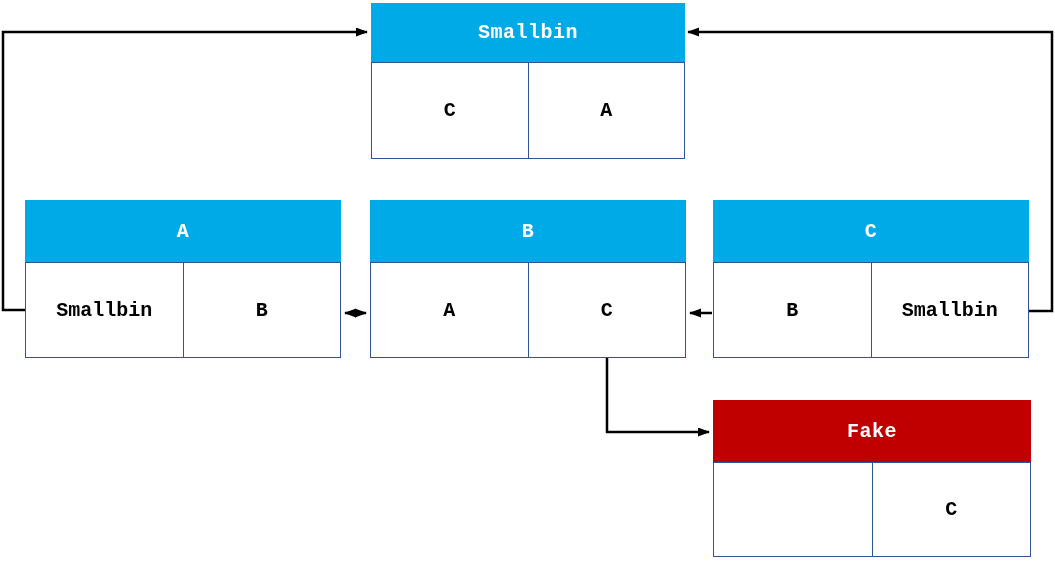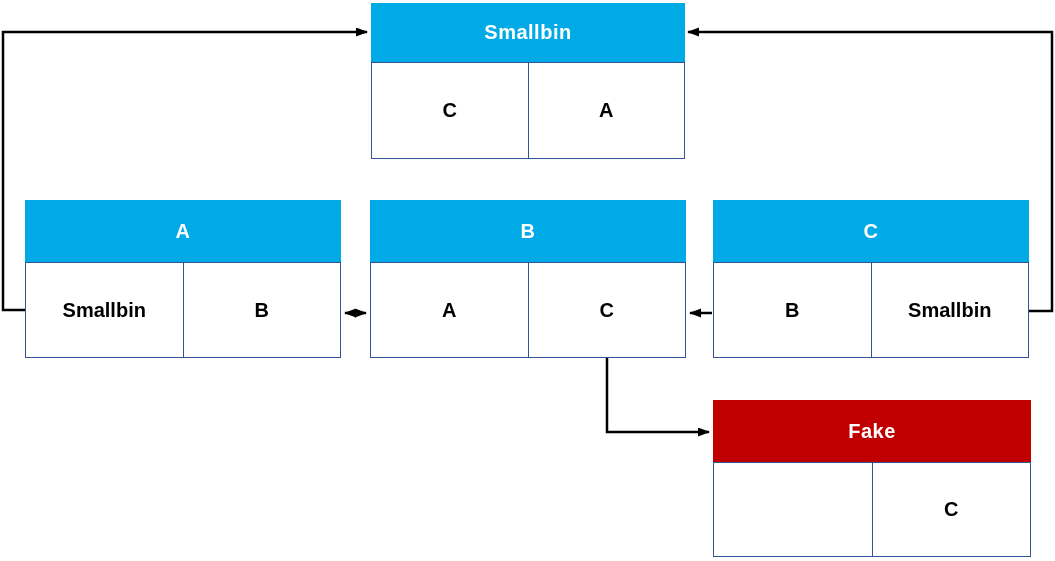--- a/index.html
+++ b/index.html
@@ -2,21 +2,21 @@
 <html style="--cell-border: #2F5597; --header-text: #FFFFFF; --cell-text: #000000; --arrow: #000000;"><head>
 <meta charset="utf-8">
 <style>
   * { box-sizing: border-box; }
   html, body { margin: 0; padding: 0; background: #ffffff; }
   #canvas {
     position: relative;
     width: 1055px;
     height: 561px;
     background: #ffffff;
-    font-family: Liberation Sans, sans-serif;
+    font-family: Liberation Mono, monospace;
     overflow: hidden;
   }
   #edges {
     position: absolute;
     left: 0; top: 0;
     pointer-events: none;
   }
   .node { position: absolute; }
   .node-header {
     display: flex;

